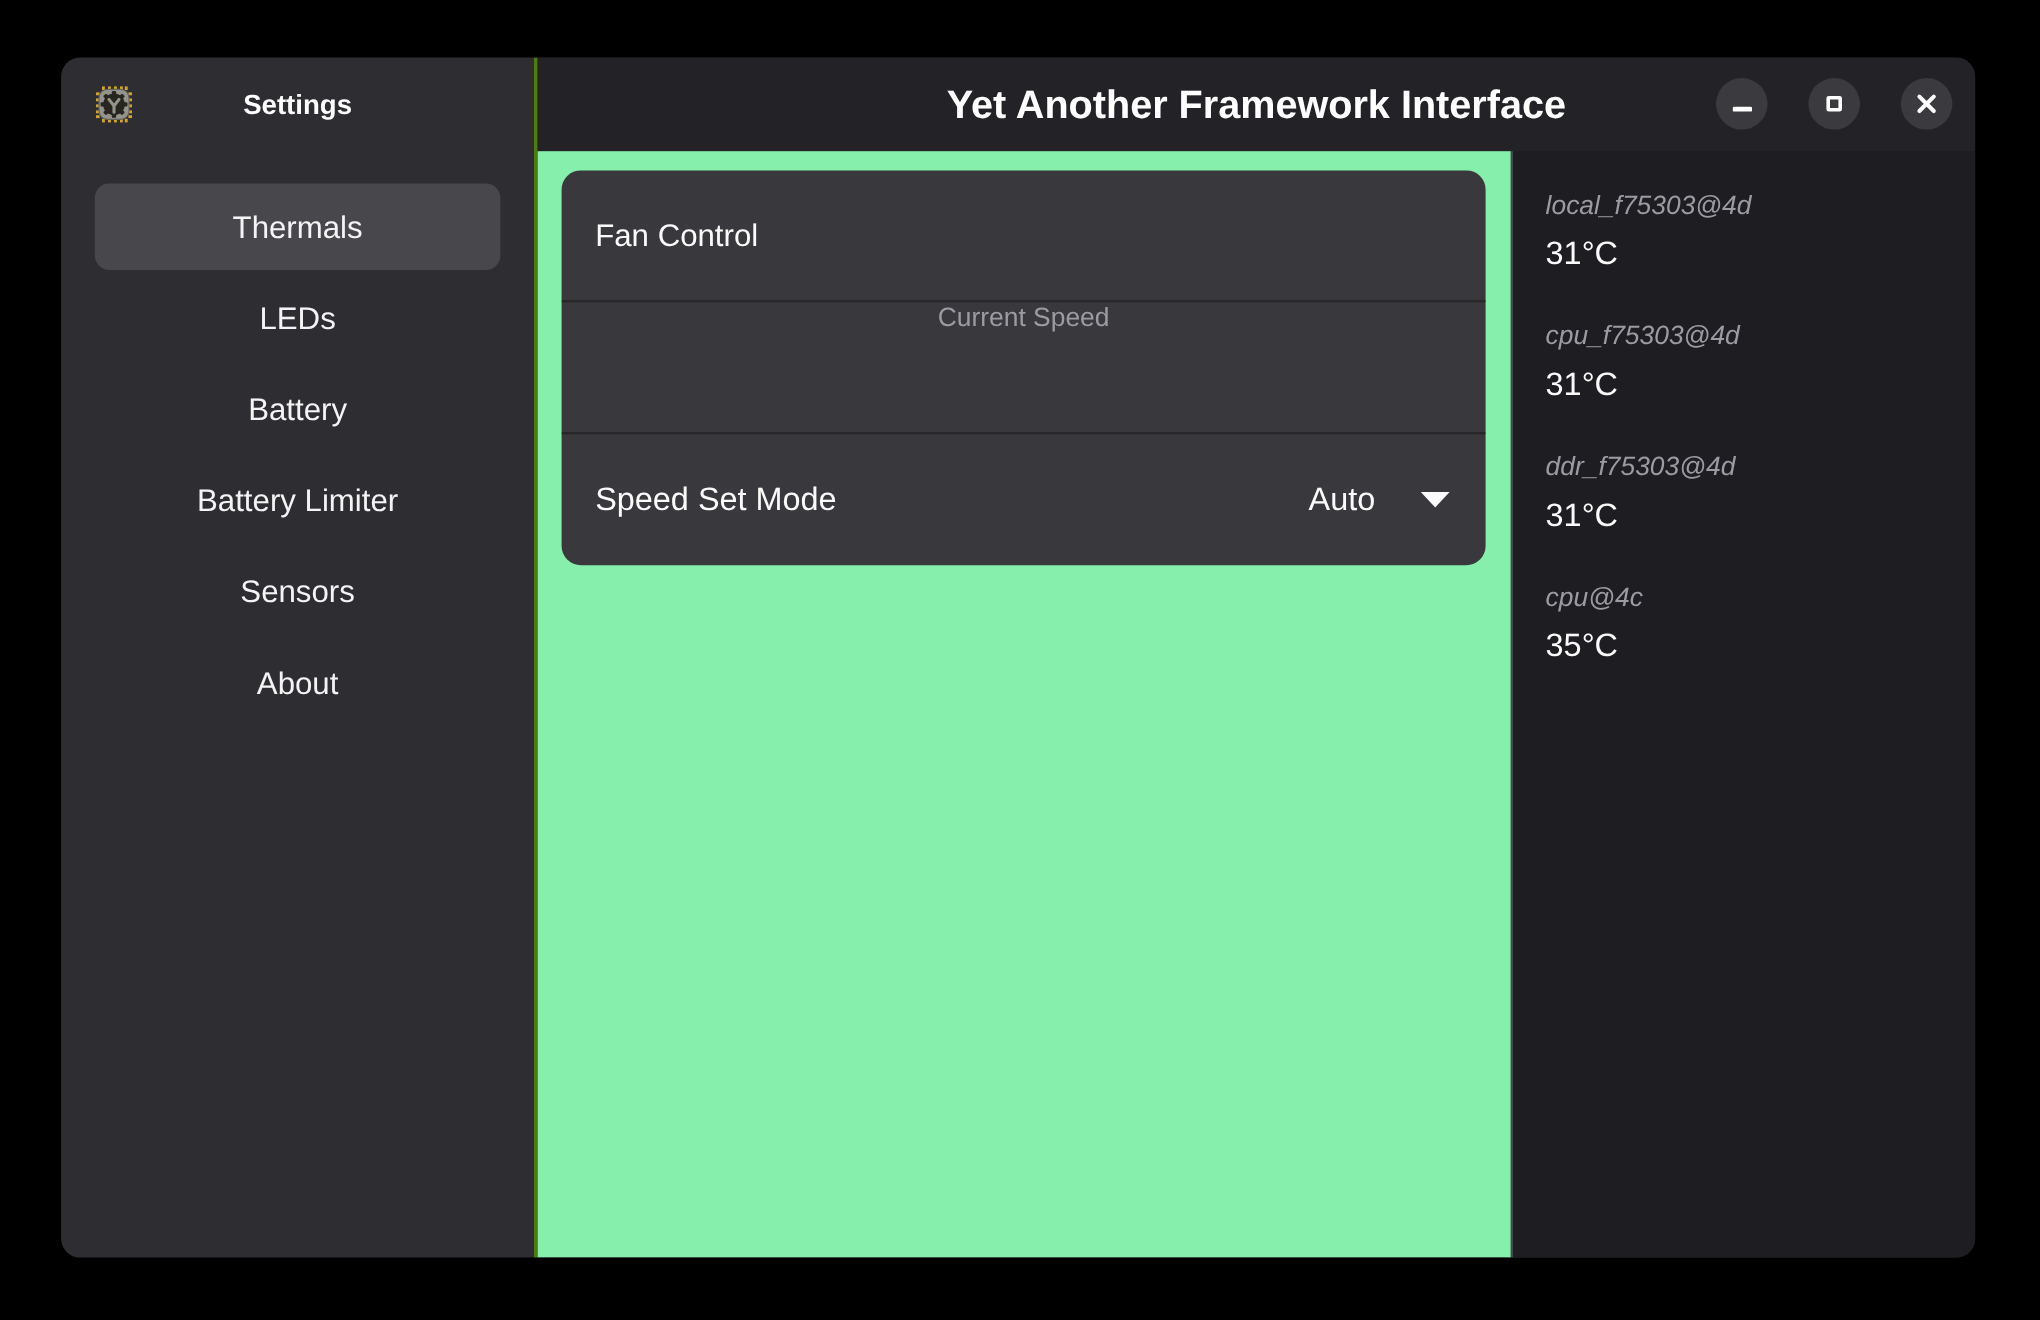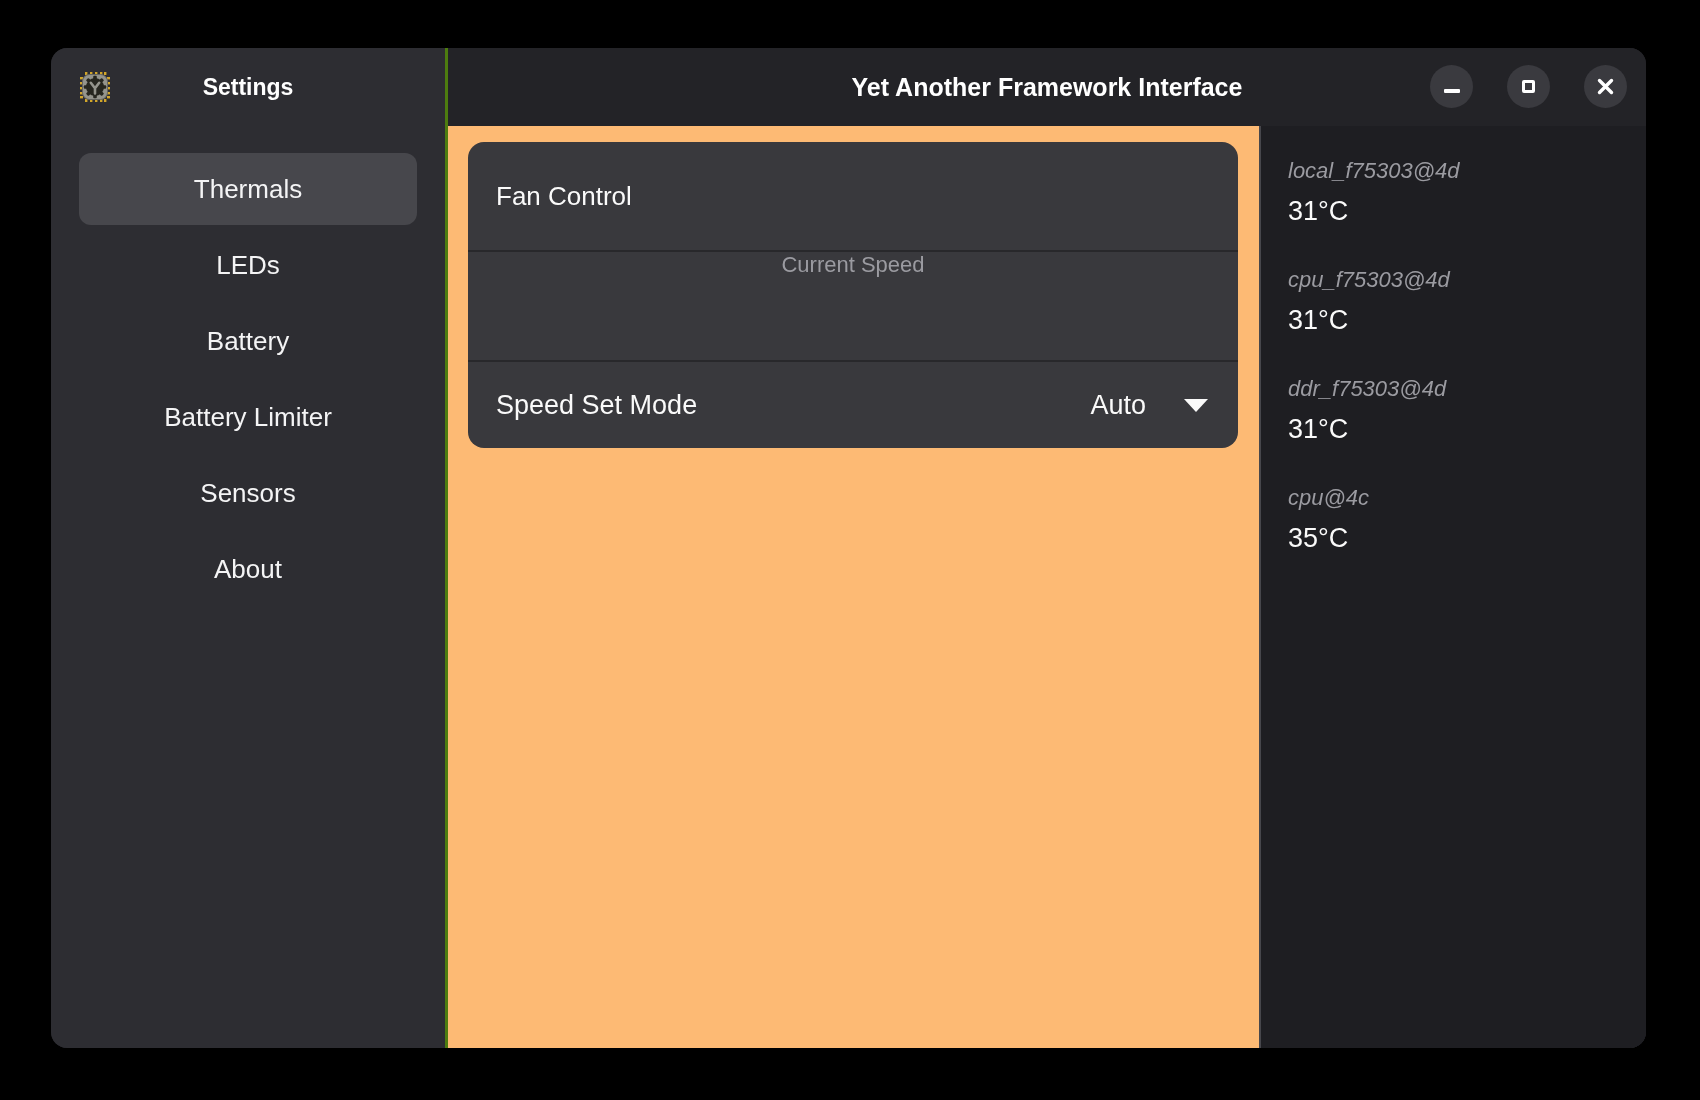--- a/index.html
+++ b/index.html
@@ -69,21 +69,21 @@
     position: relative;
     height: 78px;
     flex-shrink: 0;
     display: flex;
     align-items: center;
     justify-content: center;
   }
   .window-title {
     color: #ffffff;
     font-weight: bold;
-    font-size: 25px;
+    font-size: 33px;
   }
   .window-controls {
     position: absolute;
     right: 19px; top: 17px;
     display: flex;
     gap: 34px;
   }
   .win-btn {
     width: 43px; height: 43px;
     border-radius: 50%;
@@ -92,21 +92,21 @@
     display: flex;
     align-items: center;
     justify-content: center;
     cursor: pointer;
     padding: 0;
   }
   .minimize-glyph { width: 16px; height: 4px; background: #ffffff; border-radius: 1px; margin-top: 8px; }
   .maximize-glyph { width: 13px; height: 13px; border: 3px solid #ffffff; border-radius: 2px; }
   
   .main-body { flex: 1; display: flex; }
-  .content { flex: 1; background: #fdba74; }
+  .content { flex: 1; background: #86efac; }
   .panel-divider { width: 2px; background: #47474c; flex-shrink: 0; }
   .sensors-panel {
     width: 385px;
     background: #1e1e22;
     padding: 32px 20px 0 27px;
     flex-shrink: 0;
   }
   
   .card {
     margin: 16px 21px 0 20px;
@@ -124,21 +124,21 @@
     font-size: 26px;
   }
   .row-stacked {
     height: 108px;
     display: flex;
     justify-content: center;
   }
   .row-label { color: #9b9ba1; font-size: 22px; margin-bottom: 10px; }
   .row-value { color: #fafafa; font-size: 29px; }
   .row-split {
-    height: 86px;
+    height: 109px;
     display: flex;
     align-items: center;
     justify-content: space-between;
   }
   .row-split-label { color: #fafafa; font-size: 27px; }
   .dropdown {
     display: flex;
     align-items: center;
     gap: 38px;
     background: transparent;

